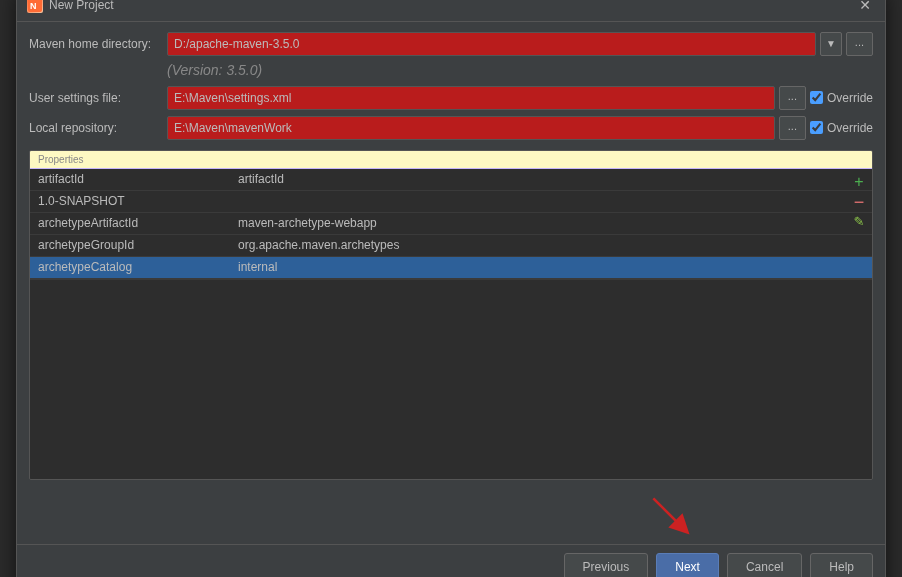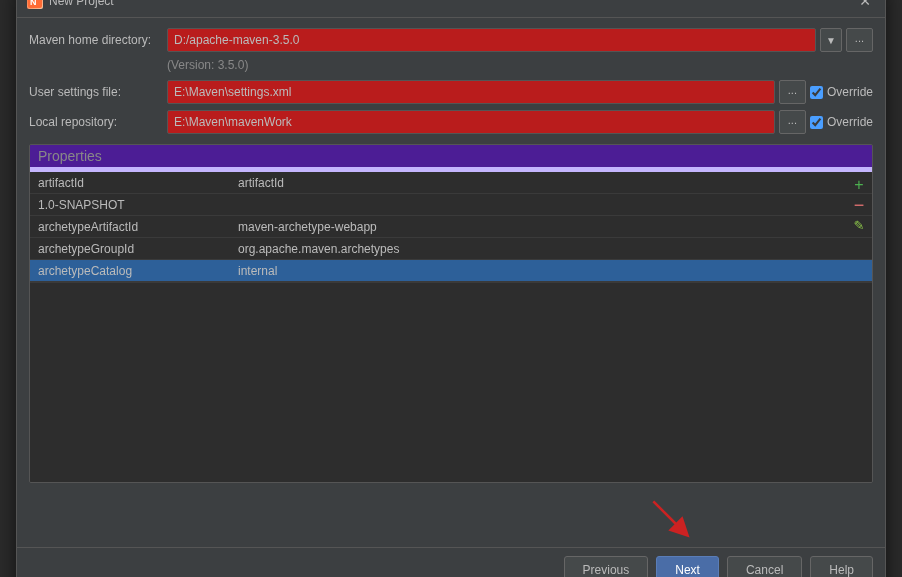--- a/index.html
+++ b/index.html
@@ -133,36 +133,37 @@
     }
     .override-check {
       accent-color: #4a9eff;
       width: 13px;
       height: 13px;
       cursor: pointer;
     }
     .version-text {
       padding-left: 138px;
       color: #888;
-      font-size: 12px;
+      font-size: 14px;
       margin-bottom: 2px;
+      font-style: italic;
     }
 
     .properties-section {
       margin-top: 4px;
       border: 1px solid #555;
       border-radius: 2px;
       overflow: hidden;
     }
     .properties-header {
-      background: #4c1d95;
+      background: #fef9c3;
       padding: 3px 8px;
       color: #888;
-      font-size: 14px;
-      border-bottom: 5px solid #c4b5fd;
+      font-size: 10px;
+      border-bottom: 1px solid #c4b5fd;
     }
     .properties-table {
       display: flex;
       flex-direction: column;
       background: #2d2d2d;
       position: relative;
     }
     .prop-row {
       display: flex;
       align-items: center;

